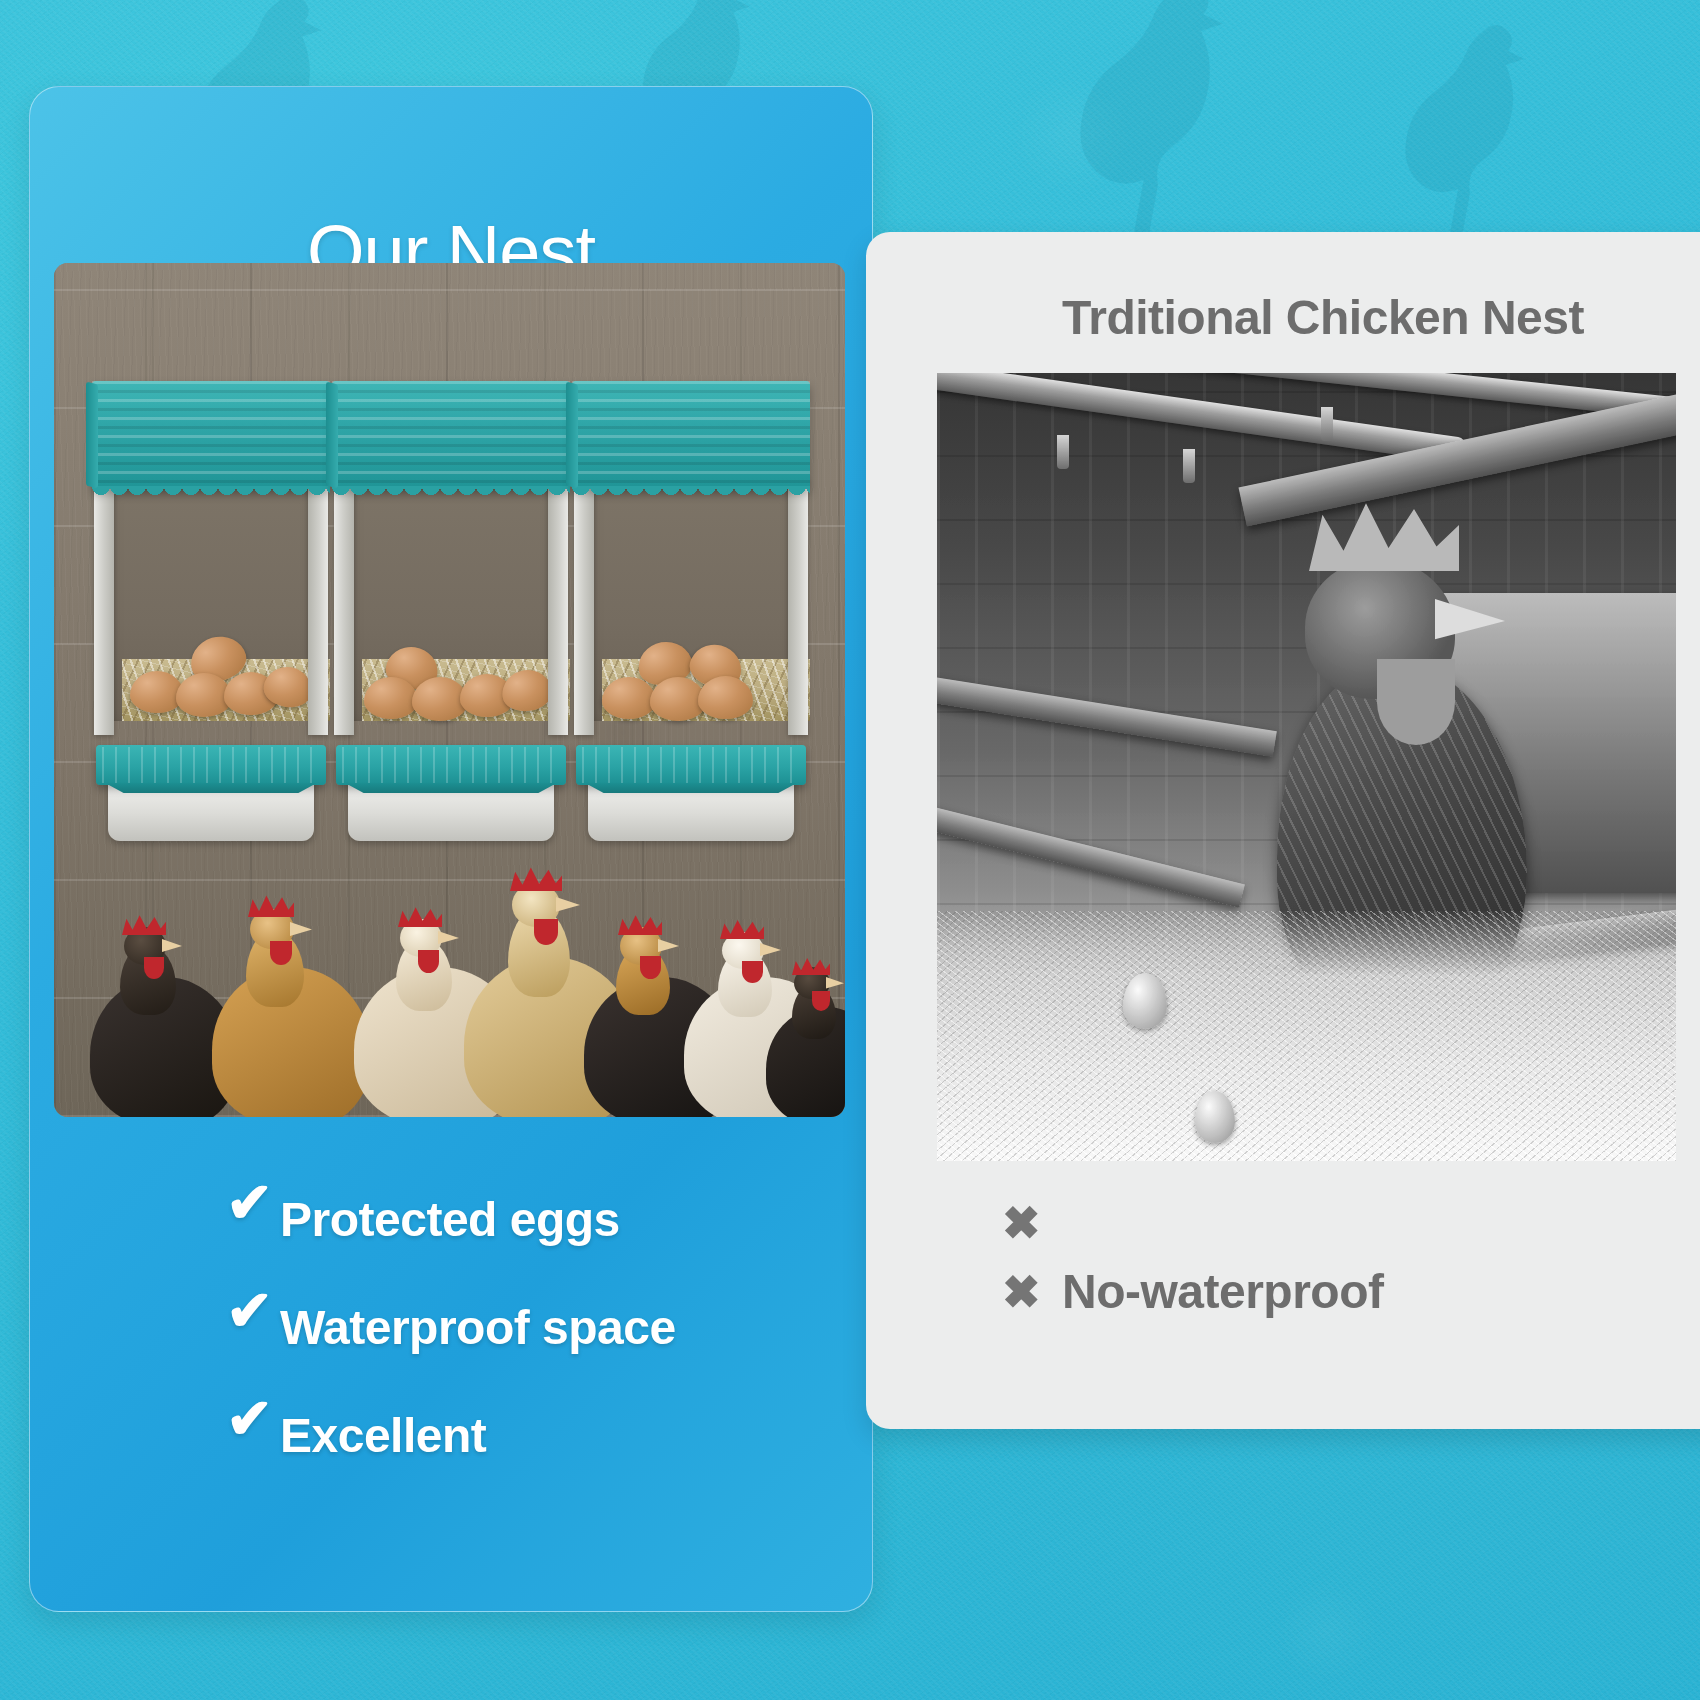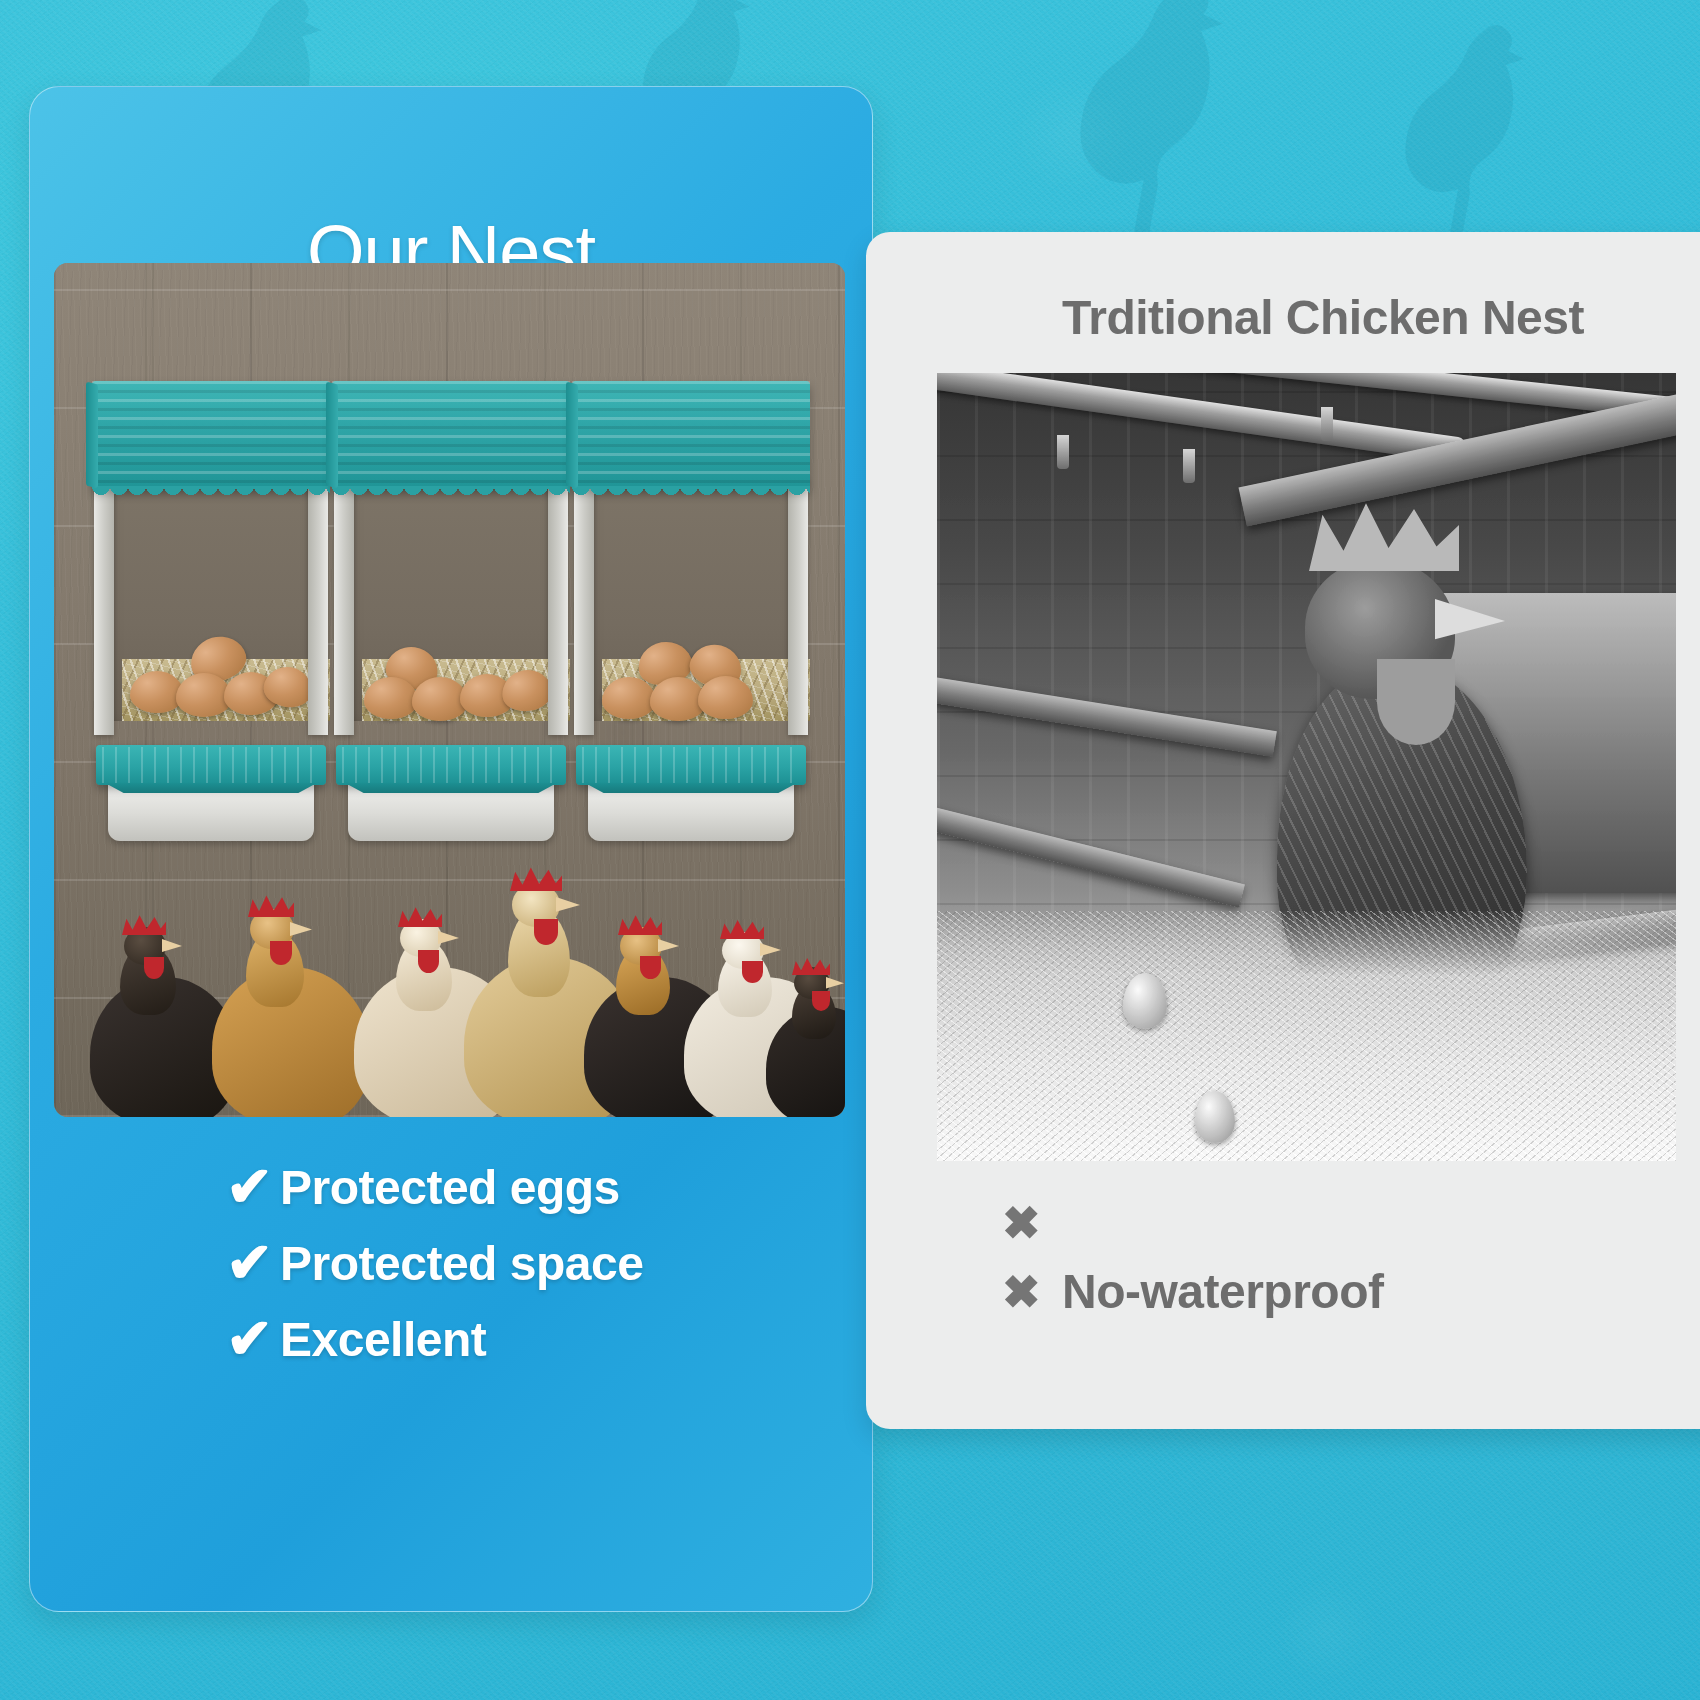--- a/index.html
+++ b/index.html
@@ -251,20 +251,21 @@
     font-size: 56px; font-weight: bold;
     line-height: 1;
     text-shadow: 0 2px 4px rgba(0,0,0,.18);
   }
   .pro-row .ptxt {
     color: #ffffff;
     font-size: 48px; font-weight: bold;
     letter-spacing: -.5px;
     text-shadow: 0 2px 4px rgba(0,0,0,.18);
     white-space: nowrap;
+    margin-top: 33px;
   }
 
   
   #right-card {
     position: absolute;
     left: 866px; top: 232px;
     width: 914px; height: 1197px;
     border-radius: 24px;
     background: #eceded;
     box-shadow: 0 10px 26px rgba(0,0,0,.13);
@@ -560,21 +561,21 @@
       </div>
     </div>
 
     <div id="left-pros">
       <div class="pro-row">
         <span class="chk">✔</span>
         <span class="ptxt">Protected eggs</span>
       </div>
       <div class="pro-row">
         <span class="chk">✔</span>
-        <span class="ptxt">Protected space</span>
+        <span class="ptxt">Waterproof space</span>
       </div>
       <div class="pro-row">
         <span class="chk">✔</span>
         <span class="ptxt">Excellent</span>
       </div>
     </div>
   </div>
 
   <div id="right-card">
 

